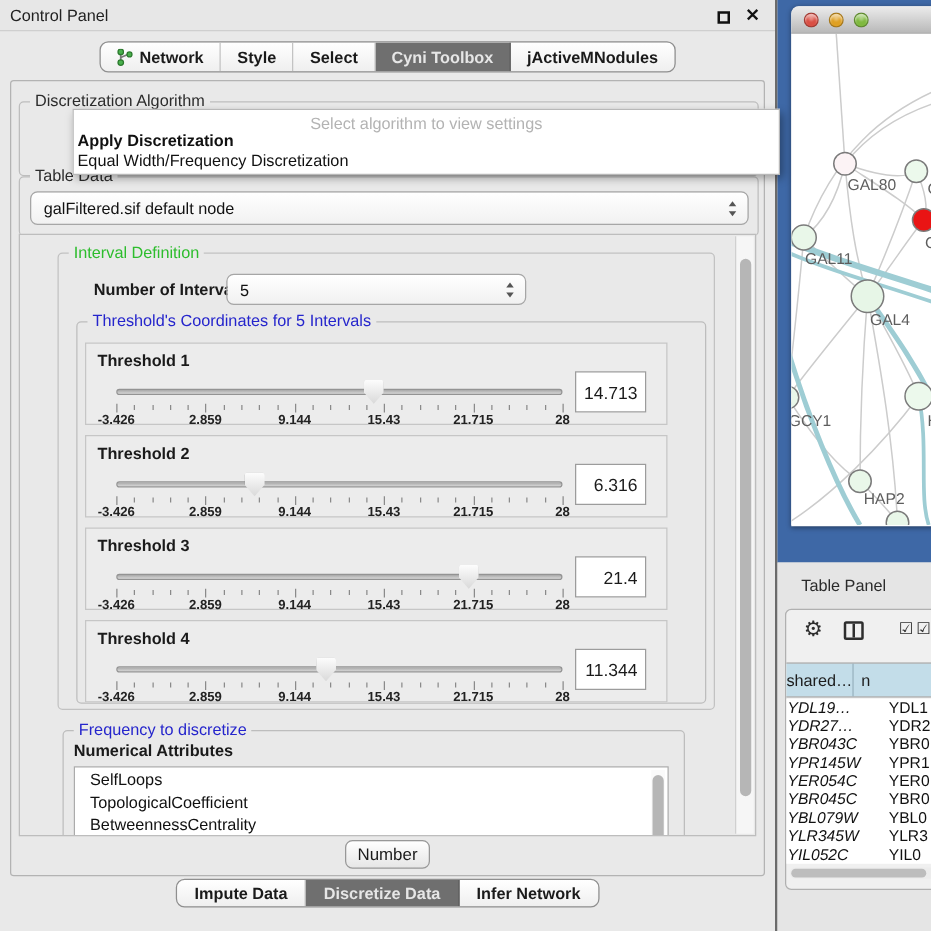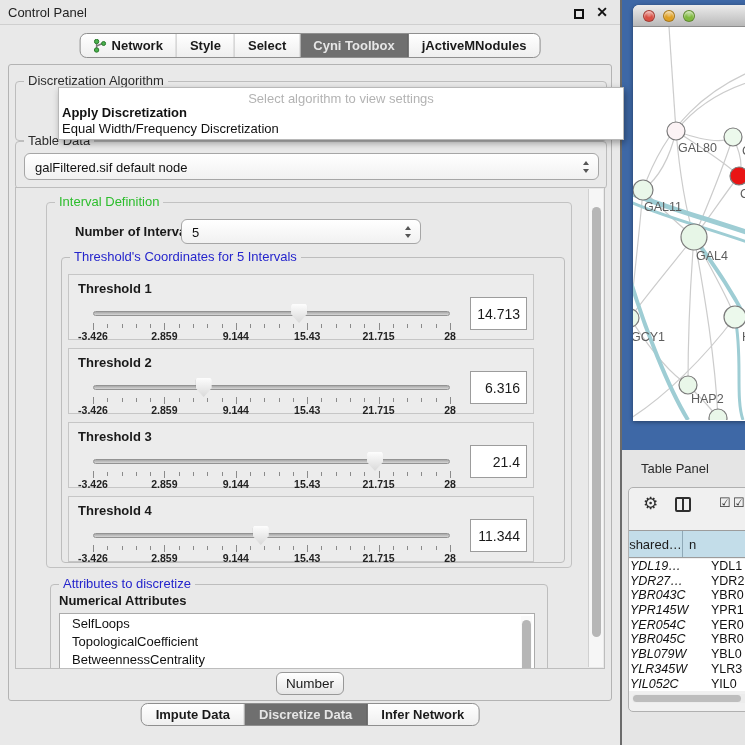--- a/index.html
+++ b/index.html
@@ -68,21 +68,21 @@
            background:linear-gradient(#a8a8a8,#d6d6d6); border:1px solid #939393; }
   .thumb { position:absolute; top:1px; width:16px; height:19px;
            background:linear-gradient(#fdfdfd,#d9d9d9);
            clip-path:polygon(8% 0,92% 0,100% 10%,100% 52%,50% 100%,0 52%,0 10%);
            filter:drop-shadow(0 0 1px #7d7d7d); }
   .ticks { position:absolute; left:24px; top:48px; width:357px; height:8px; }
   .tick { position:absolute; top:1px; width:1px; height:4px; background:#8a8a8a; }
   .tick.major { top:0; height:7px; }
   .tick-labels { position:absolute; left:24px; top:55px; width:357px; height:10px; }
   .tick-labels span { position:absolute; transform:translateX(-50%); font-size:10.5px; font-weight:bold; color:#222; white-space:nowrap; }
-  .thr-value { position:absolute; right:6px; top:22px; width:57px; height:33px; background:#ffffff;
+  .thr-value { position:absolute; right:16px; top:22px; width:57px; height:33px; background:#ffffff;
                border:1px solid #9c9c9c; font-size:14px; text-align:right; padding:8px 6px 0 0; }
 
   .attr-group { left:34px; top:396px; width:498px; height:300px; }
   .attr-sub { position:absolute; left:8px; top:8px; font-size:13px; font-weight:bold; }
   .attr-list { position:absolute; left:8px; top:28px; width:476px; height:200px; background:#ffffff; border:1px solid #ababab; overflow:hidden; }
   .attr-item { font-size:13px; padding:1.5px 0 1.5px 12px; color:#111; }
   .attr-scroll { position:absolute; right:2px; top:2px; width:11px; height:120px; background:#fafafa; }
   .attr-scroll .thumb-v2 { position:absolute; left:1px; top:4px; width:9px; height:100px; background:#b6b6b6; border-radius:5px; }
 
   .apply-btn { position:absolute; left:50%; transform:translateX(-50%); top:607px; width:68px; height:23px;
@@ -376,21 +376,21 @@
                 <span style="left: 60%;">15.43</span>
                 <span style="left: 80%;">21.715</span>
                 <span style="left: 100%;">28</span>
               </div>
             <div class="thr-value">11.344</div>
           </div>
         </div>
       </div>
 
       <div class="groupbox attr-group">
-        <span class="legend blue">Attributes to discretize</span>
+        <span class="legend blue">Frequency to discretize</span>
         <span class="attr-sub">Numerical Attributes</span>
         <div class="attr-list">
           <div class="attr-list-items">
               <div class="attr-item">SelfLoops</div>
               <div class="attr-item">TopologicalCoefficient</div>
               <div class="attr-item">BetweennessCentrality</div>
             </div>
           <div class="attr-scroll">
               <div class="thumb-v2"></div>
             </div>

